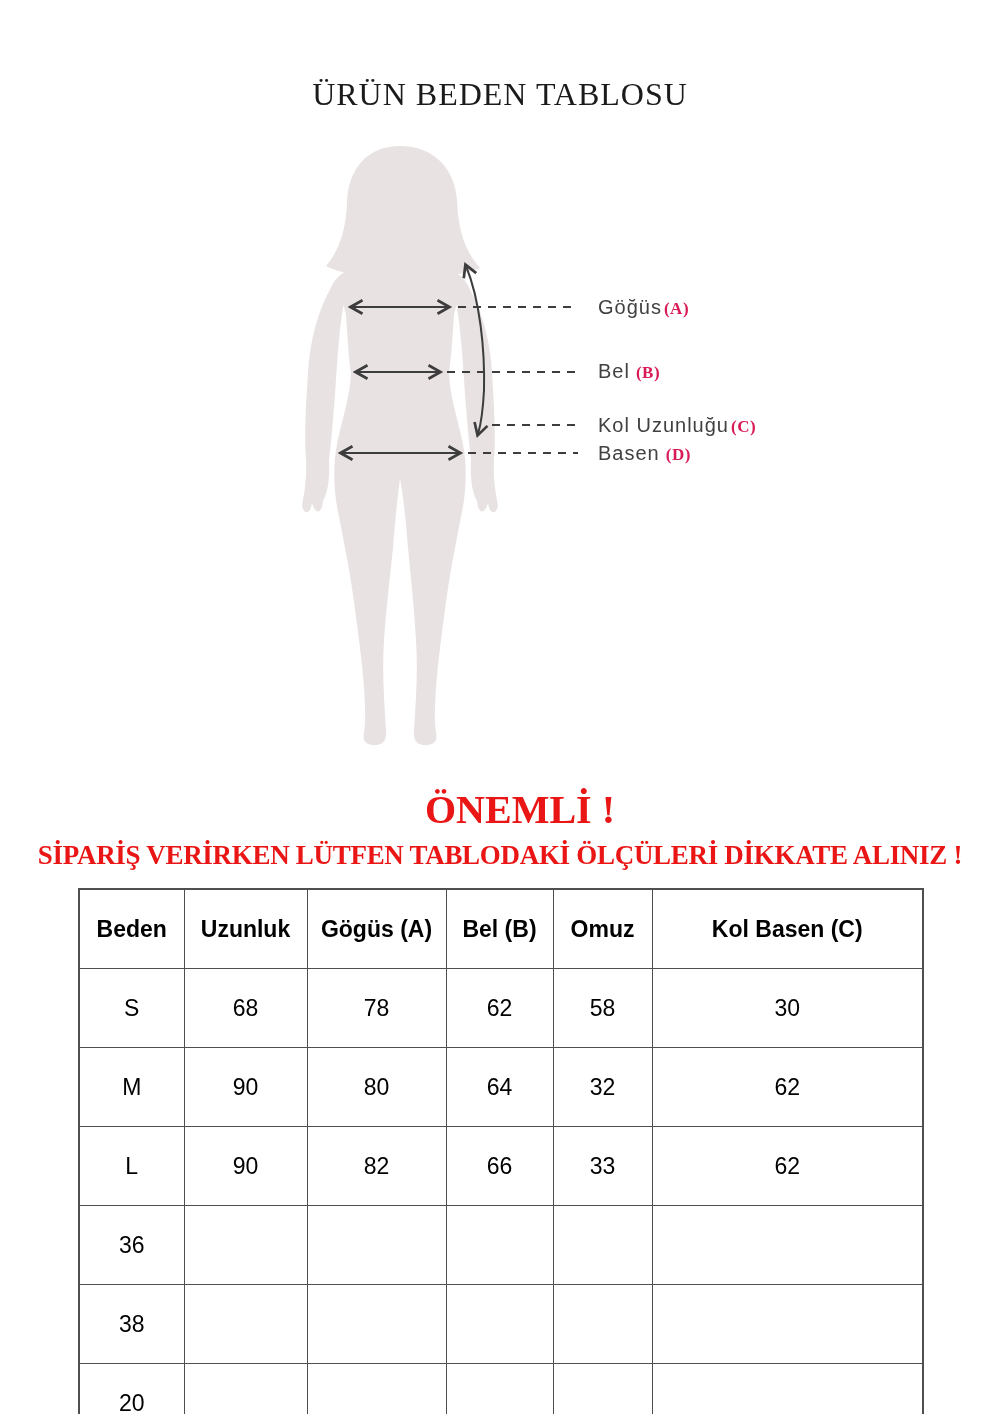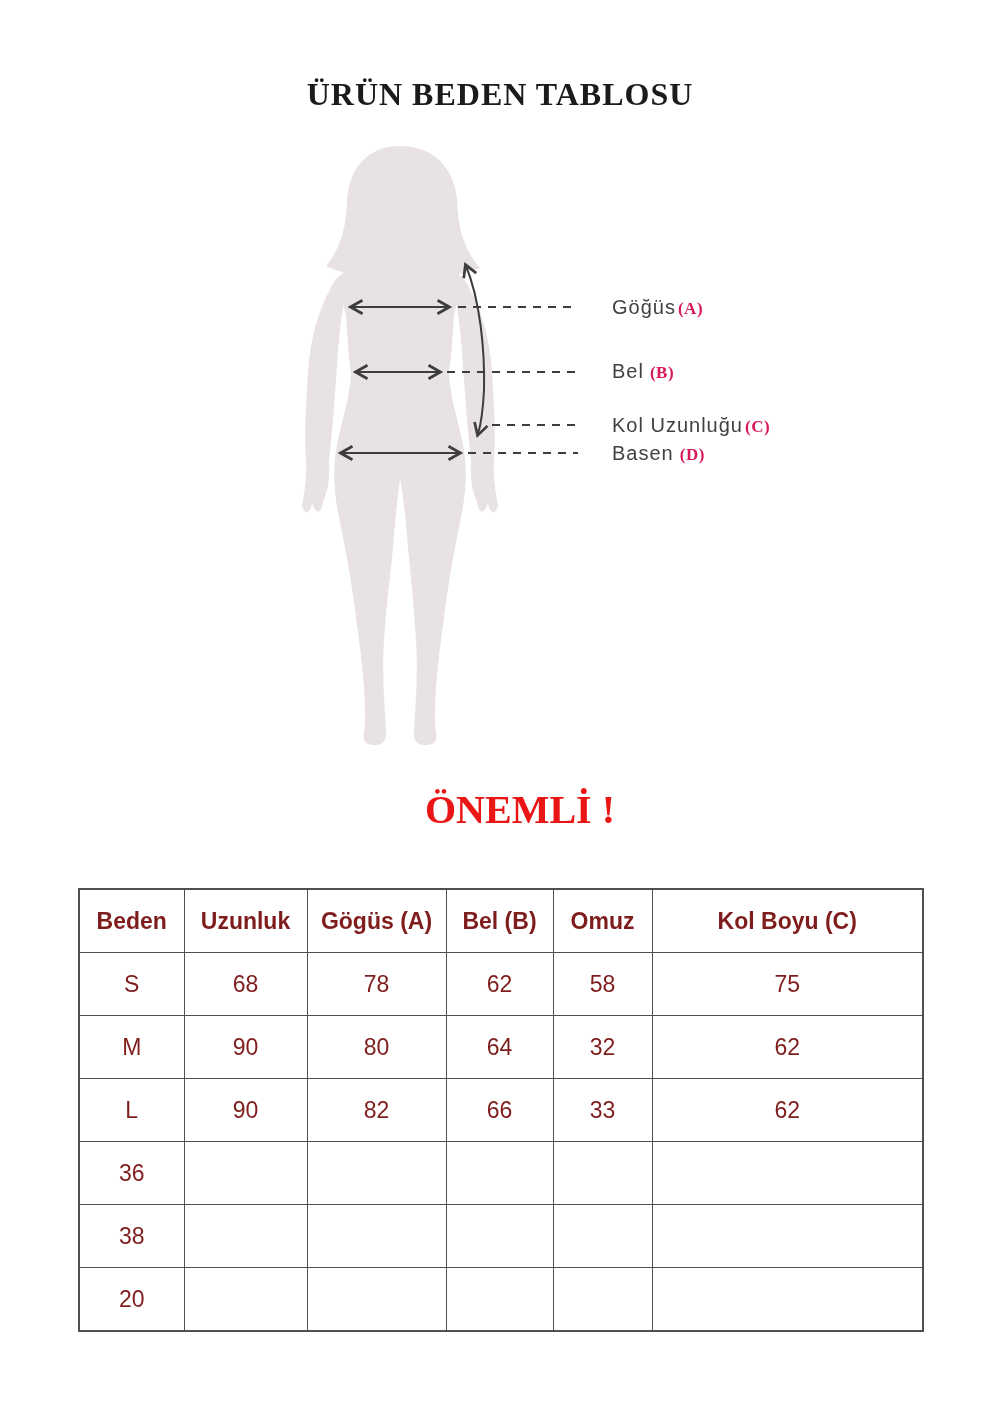--- a/index.html
+++ b/index.html
@@ -7,27 +7,27 @@
     position:relative;
     width:1000px;height:1414px;
     background:#ffffff;
     font-family:"Liberation Sans",sans-serif;
     overflow:hidden;
   }
   .page-title{
     position:absolute;top:76px;left:0;width:100%;
     margin:0;text-align:center;
     font-family:"Liberation Serif",serif;
-    font-size:32px;font-weight:700;letter-spacing:1px;
+    font-size:32px;font-weight:400;letter-spacing:1px;
     color:#1b1b1b;
   }
   .figure-wrap{position:absolute;top:140px;left:0;width:1000px;height:630px;}
   .fig-svg{position:absolute;top:0;left:0;}
   .fig-label{
-    position:absolute;left:612px;
+    position:absolute;left:598px;
     white-space:nowrap;line-height:22px;
     display:flex;align-items:baseline;
   }
   .fig-label .lbl-text{
     font-family:"Liberation Sans",sans-serif;
     font-size:20px;color:#414141;letter-spacing:1px;
   }
   .fig-label .lbl-code{
     font-family:"Liberation Serif",serif;
     font-size:17px;font-weight:700;color:#d81b56;
@@ -46,23 +46,23 @@
     font-size:27px;font-weight:700;color:#ea1515;
     letter-spacing:-0.3px;white-space:nowrap;
   }
   table.size-table{
     position:absolute;top:888px;left:78px;width:844px;
     border-collapse:collapse;table-layout:fixed;
     border:2px solid #4f4f4f;
   }
   table.size-table th, table.size-table td{
     border:1px solid #4f4f4f;
-    height:54px;padding:4px;
+    height:54px;padding:12px;
     text-align:center;vertical-align:middle;
-    color:#7f1d1d;
+    color:#000000;
     font-family:"Liberation Sans",sans-serif;
   }
   table.size-table th{font-size:23px;font-weight:700;}
   table.size-table td{font-size:23px;font-weight:400;}
 </style>
 </head>
 <body>
 
 <div class="page">
 
@@ -163,48 +163,49 @@
       <span class="lbl-text">Kol Uzunluğu</span>
       <span class="lbl-code">(C)</span>
     </div>
     <div class="fig-label" style="top:302px">
       <span class="lbl-text">Basen</span>
       <span class="lbl-code" style="margin-left:6px">(D)</span>
     </div>
   </div>
 
   <div class="warn-head">ÖNEMLİ !</div>
+  <div class="warn-sub">SİPARİŞ VERİRKEN LÜTFEN TABLODAKİ ÖLÇÜLERİ DİKKATE ALINIZ !</div>
 
   <table class="size-table">
     <colgroup>
       <col style="width:105px">
         <col style="width:123px">
         <col style="width:139px">
       <col style="width:107px">
         <col style="width:99px">
         <col style="width:271px">
     </colgroup>
     <thead>
       <tr>
         <th>Beden</th>
         <th>Uzunluk</th>
         <th>Gögüs (A)</th>
         <th>Bel (B)</th>
         <th>Omuz</th>
-        <th>Kol Boyu (C)</th>
+        <th>Kol Basen (C)</th>
       </tr>
     </thead>
     <tbody>
         <tr>
           <td>S</td>
           <td>68</td>
           <td>78</td>
           <td>62</td>
           <td>58</td>
-          <td>75</td>
+          <td>30</td>
         </tr>
         <tr>
           <td>M</td>
           <td>90</td>
           <td>80</td>
           <td>64</td>
           <td>32</td>
           <td>62</td>
         </tr>
         <tr>

